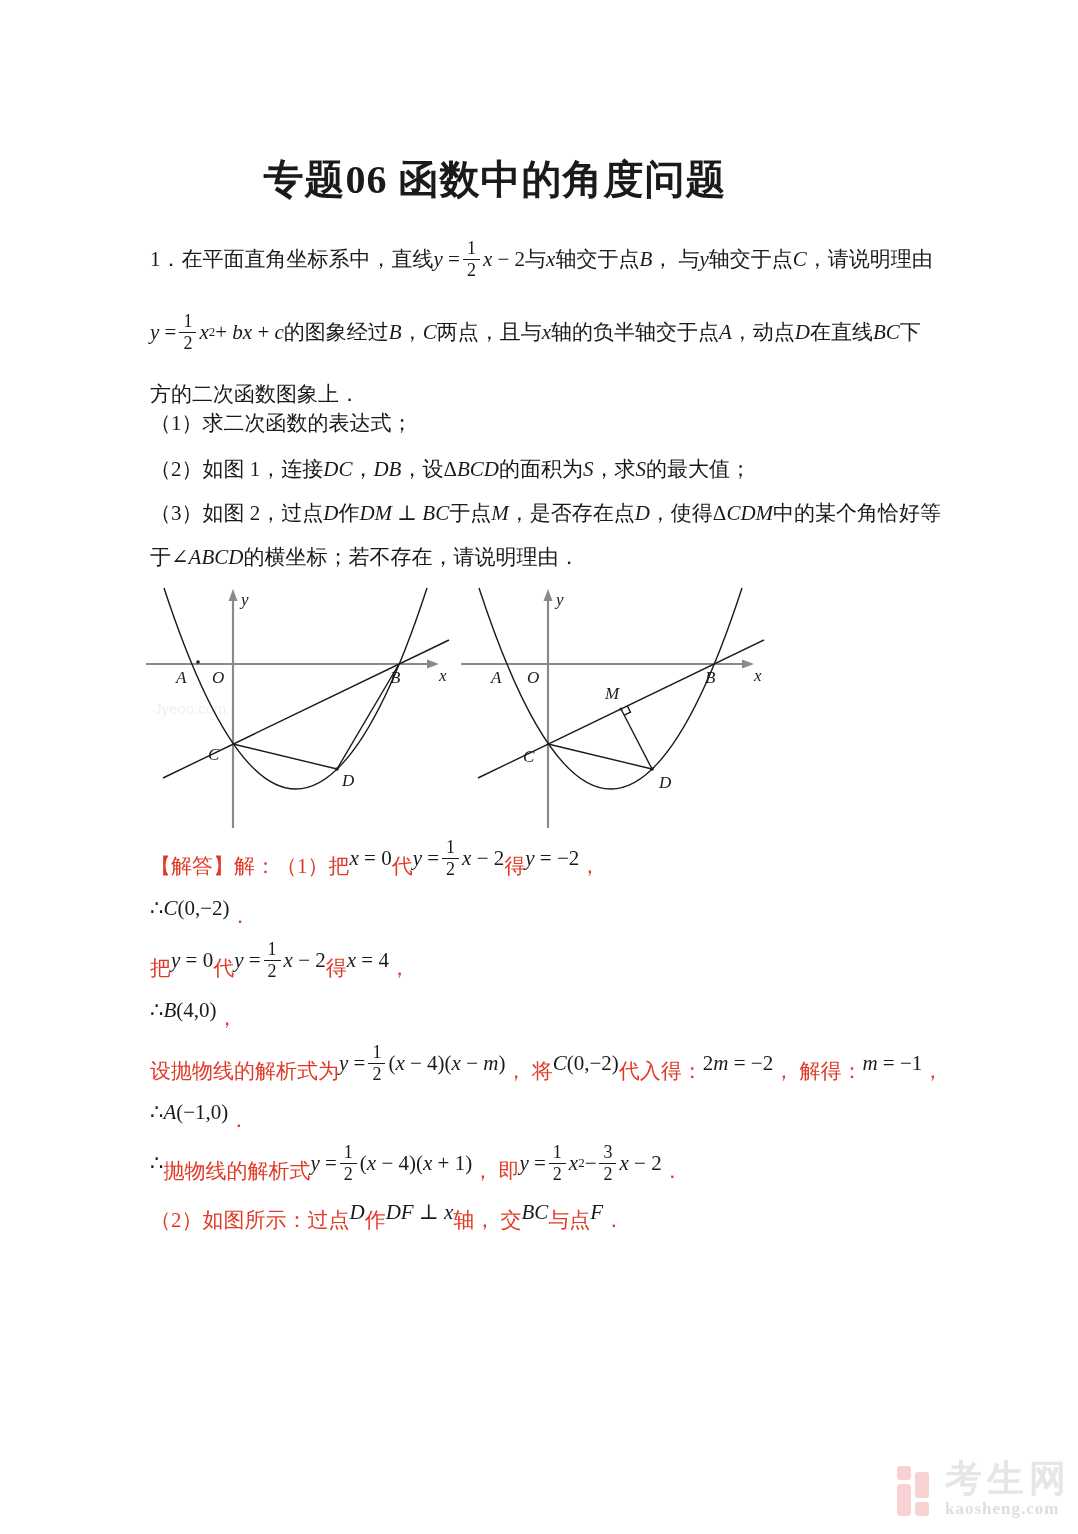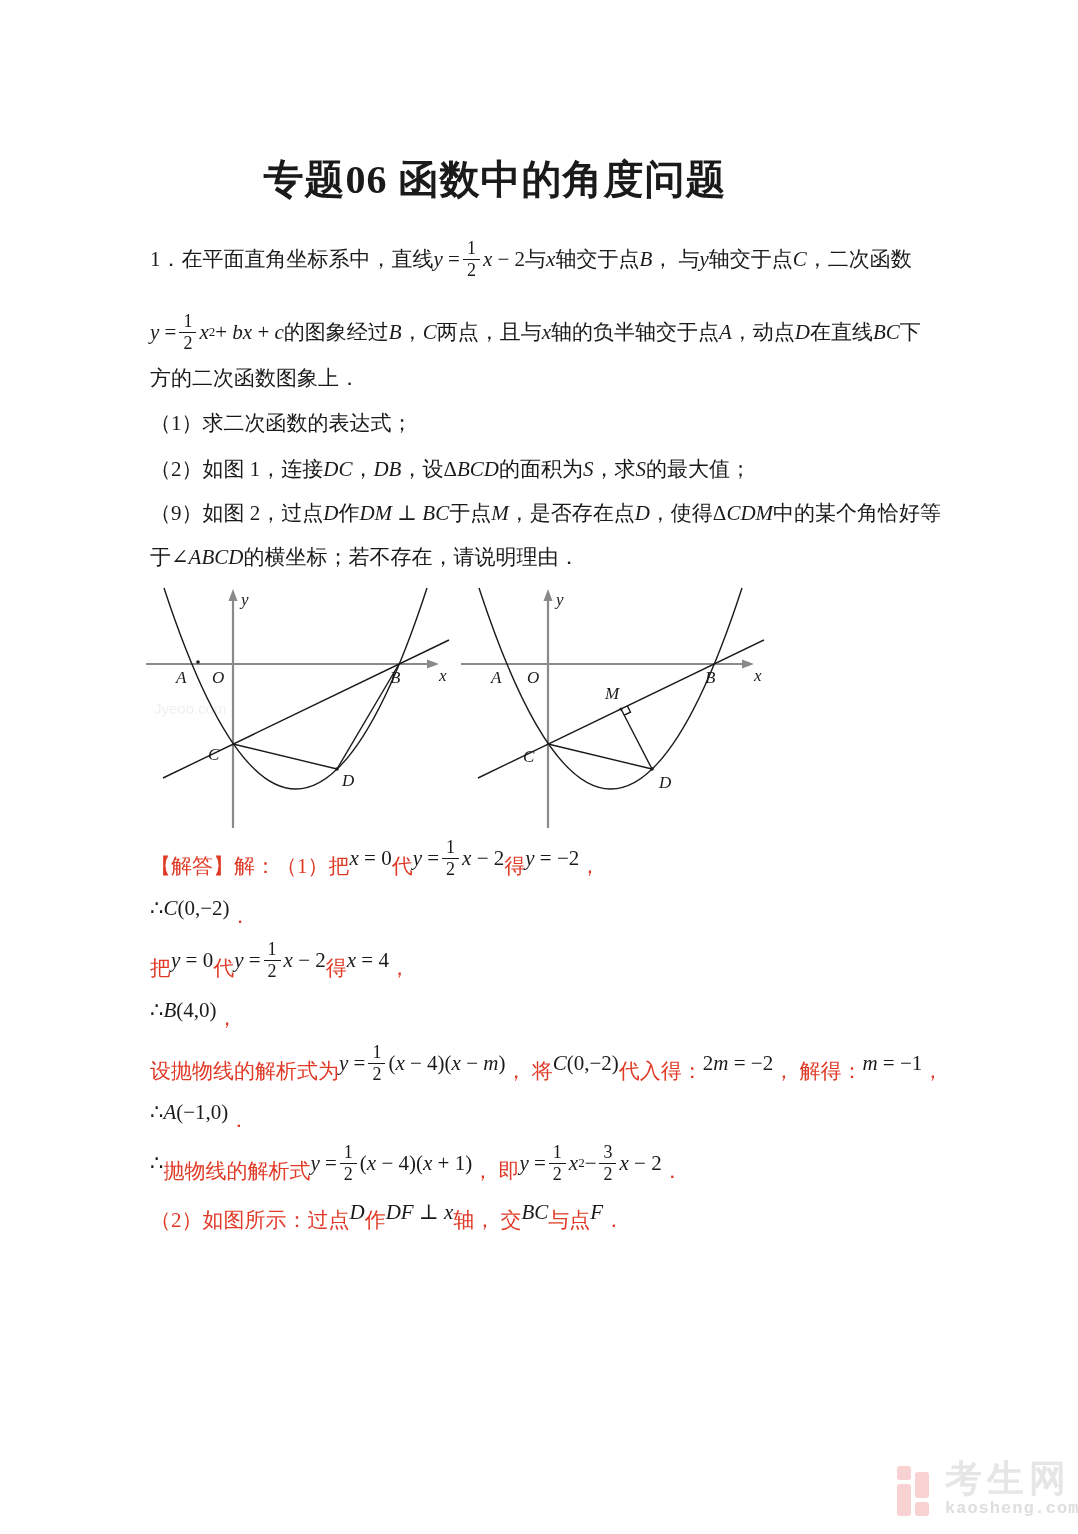--- a/index.html
+++ b/index.html
@@ -28,21 +28,21 @@
   .ks-logo{position:relative;width:36px;height:54px;margin-top:6px;}
   .ks-logo span{position:absolute;background:#f8d2d2;border-radius:3px;}
   .ks-b1{left:0;top:0;width:14px;height:14px;}
   .ks-b2{left:0;top:18px;width:14px;height:32px;}
   .ks-b3{left:18px;top:6px;width:14px;height:26px;}
   .ks-b4{left:18px;top:36px;width:14px;height:14px;}
   .ks-text{margin-left:12px;}
   .ks-brand{font-size:37px;line-height:1.0;color:#e6e6e6;letter-spacing:5px;
             font-family:"Liberation Sans","DejaVu Sans",sans-serif;font-weight:bold;}
   .ks-domain{font-size:17px;color:#dedede;letter-spacing:1px;margin-top:2px;
-             font-family:Liberation Mono, monospace;font-weight:bold;}
+             font-family:Liberation Serif, serif;font-weight:bold;}
 </style>
 </head>
 <body>
 
 <div class="page">
 
   <div class="title">专题06 函数中的角度问题</div>
 
   <div class="tline" style="top:232px;height:54px">
       <span class="cn">1．在平面直角坐标系中，直线 </span>
@@ -53,21 +53,21 @@
       </span>
       <span class="math"><i>x</i> − 2</span>
       <span class="cn"> 与 </span>
       <span class="math"><i>x</i></span>
       <span class="cn"> 轴交于点 </span>
       <span class="math"><i>B</i></span>
       <span class="cn">， 与 </span>
       <span class="math"><i>y</i></span>
       <span class="cn"> 轴交于点 </span>
       <span class="math"><i>C</i></span>
-      <span class="cn">，二次函数</span>
+      <span class="cn">，请说明理由</span>
     </div>
   <div class="tline" style="top:304px;height:56px">
       <span class="math"><i>y</i> = </span>
       <span class="frac">
         <span class="num">1</span>
         <span class="den">2</span>
       </span>
       <span class="math"><i>x</i></span>
       <sup>2</sup>
       <span class="math"> + <i>b</i><i>x</i> + <i>c</i></span>
@@ -78,41 +78,41 @@
       <span class="cn"> 两点，且与 </span>
       <span class="math"><i>x</i></span>
       <span class="cn"> 轴的负半轴交于点 </span>
       <span class="math"><i>A</i></span>
       <span class="cn">，动点 </span>
       <span class="math"><i>D</i></span>
       <span class="cn"> 在直线 </span>
       <span class="math"><i>B</i><i>C</i></span>
       <span class="cn"> 下</span>
     </div>
-  <div class="tline" style="top:366px;height:24px">
+  <div class="tline" style="top:382px;height:24px">
       <span class="cn">方的二次函数图象上．</span>
     </div>
   <div class="tline" style="top:411px;height:24px">
       <span class="cn">（1）求二次函数的表达式；</span>
     </div>
   <div class="tline" style="top:457px;height:24px">
       <span class="cn">（2）如图 1，连接 </span>
       <span class="math"><i>D</i><i>C</i></span>
       <span class="cn">， </span>
       <span class="math"><i>D</i><i>B</i></span>
       <span class="cn">，设 </span>
       <span class="math">Δ<i>B</i><i>C</i><i>D</i></span>
       <span class="cn"> 的面积为 </span>
       <span class="math"><i>S</i></span>
       <span class="cn">，求 </span>
       <span class="math"><i>S</i></span>
       <span class="cn"> 的最大值；</span>
     </div>
   <div class="tline" style="top:501px;height:24px">
-      <span class="cn">（9）如图 2，过点 </span>
+      <span class="cn">（3）如图 2，过点 </span>
       <span class="math"><i>D</i></span>
       <span class="cn"> 作 </span>
       <span class="math"><i>D</i><i>M</i> ⊥ <i>B</i><i>C</i></span>
       <span class="cn"> 于点 </span>
       <span class="math"><i>M</i></span>
       <span class="cn">，是否存在点 </span>
       <span class="math"><i>D</i></span>
       <span class="cn">，使得 </span>
       <span class="math">Δ<i>C</i><i>D</i><i>M</i></span>
       <span class="cn"> 中的某个角恰好等</span>

